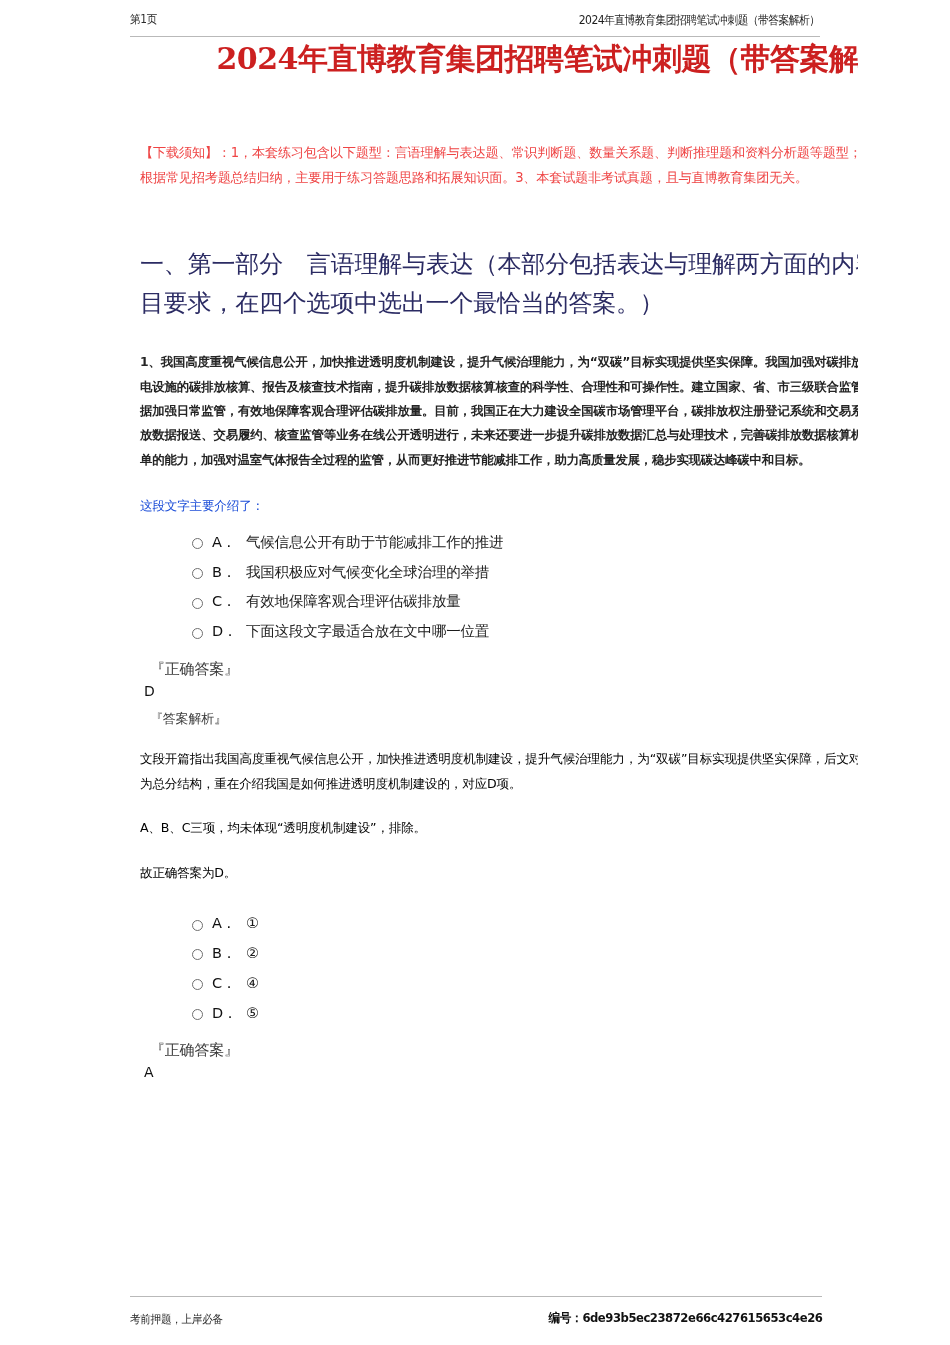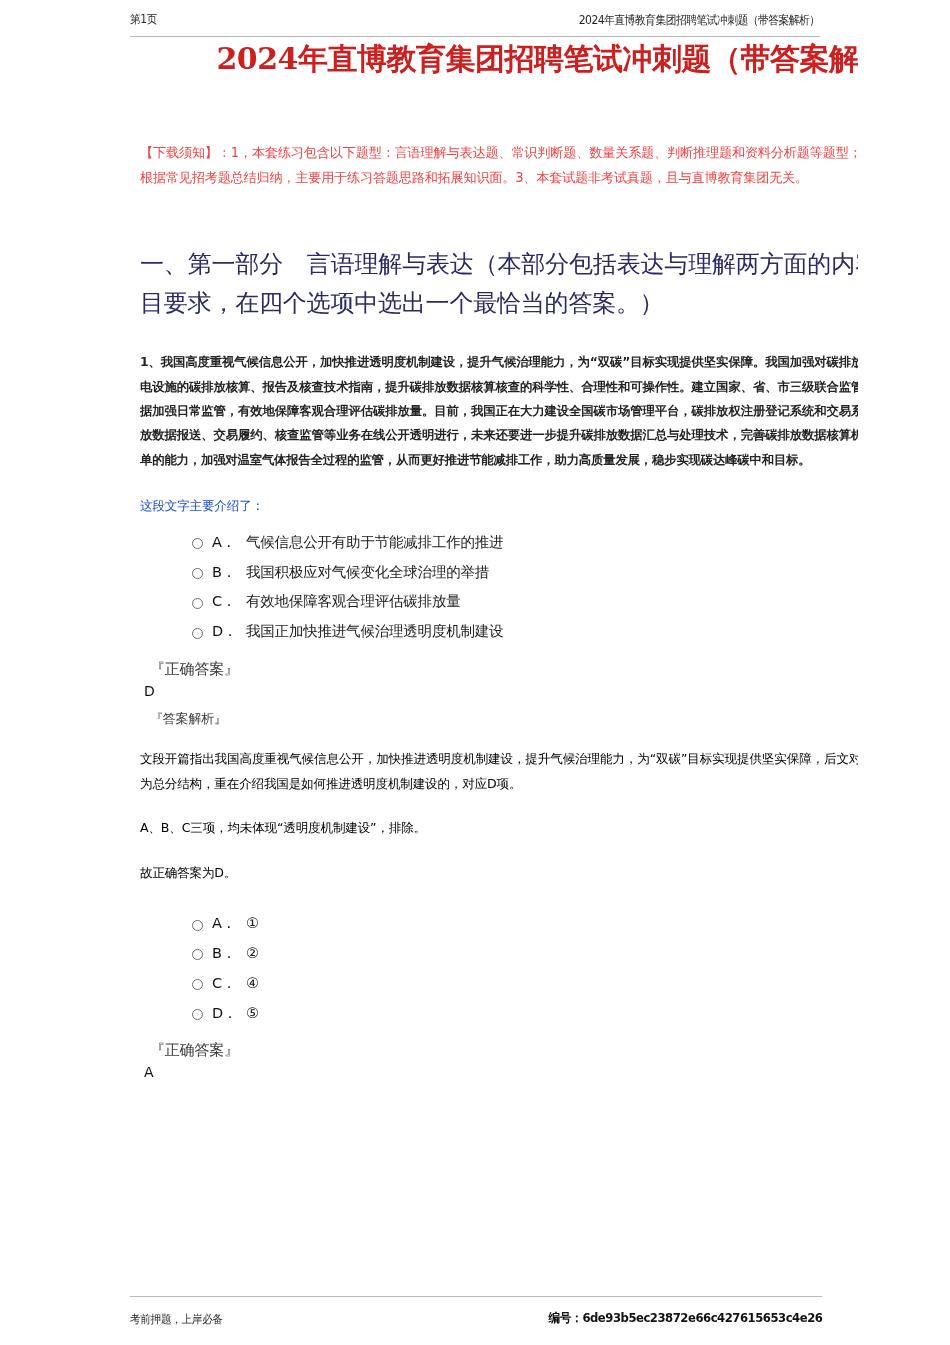--- a/index.html
+++ b/index.html
@@ -257,21 +257,21 @@
           <span class="opt-text">我国积极应对气候变化全球治理的举措</span>
         </li>
         <li class="opt-row">
           <span class="radio"></span>
           <span class="opt-letter">C．</span>
           <span class="opt-text">有效地保障客观合理评估碳排放量</span>
         </li>
         <li class="opt-row">
           <span class="radio"></span>
           <span class="opt-letter">D．</span>
-          <span class="opt-text">我国正加快推进气候治理透明度机制建设</span>
+          <span class="opt-text">下面这段文字最适合放在文中哪一位置</span>
         </li>
       </ul>
 
       <div class="ans-label">『正确答案』</div>
       <div class="ans-value">D</div>
       <div class="expl-label">『答案解析』</div>
 
       <p class="expl-para">文段开篇指出我国高度重视气候信息公开，加快推进透明度机制建设，提升气候治理能力，为“双碳”目标实现提供坚实保障，后文对此展开详细论述，故文段为总分结构，重在介绍我国是如何推进透明度机制建设的，对应D项。</p>
       <p class="expl-para tight">A、B、C三项，均未体现“透明度机制建设”，排除。</p>
       <p class="expl-para tight">故正确答案为D。</p>

